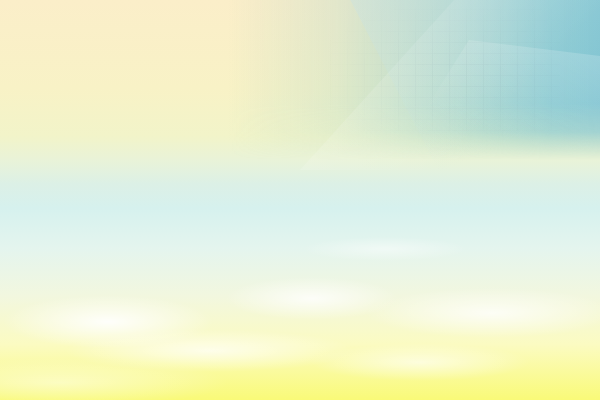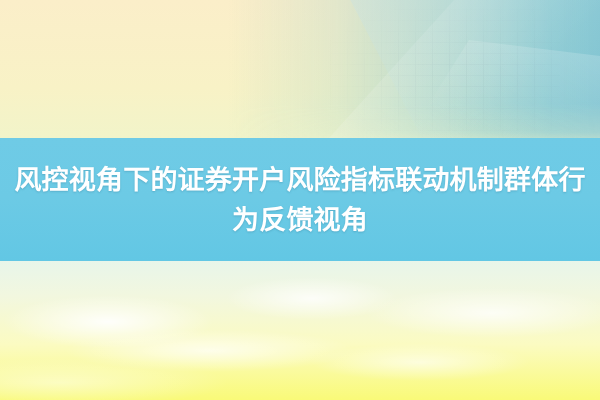--- a/index.html
+++ b/index.html
@@ -150,17 +150,14 @@
 
   <div class="bg-layer bg-base"></div>
   <div class="bg-layer bg-cyan-right"></div>
   <div class="bg-facet-a"></div>
   <div class="bg-facet-b"></div>
   <div class="bg-facet-c"></div>
   <div class="bg-texture"></div>
   <div class="bg-clouds"></div>
   <div class="bg-cloud-wisp"></div>
 
-  <div class="title-band">
-    <h1 class="title-text">风控视角下的证券开户风险指标联动机制群体行为反馈视角</h1>
-  </div>
 
 </div>
 
 </body></html>

